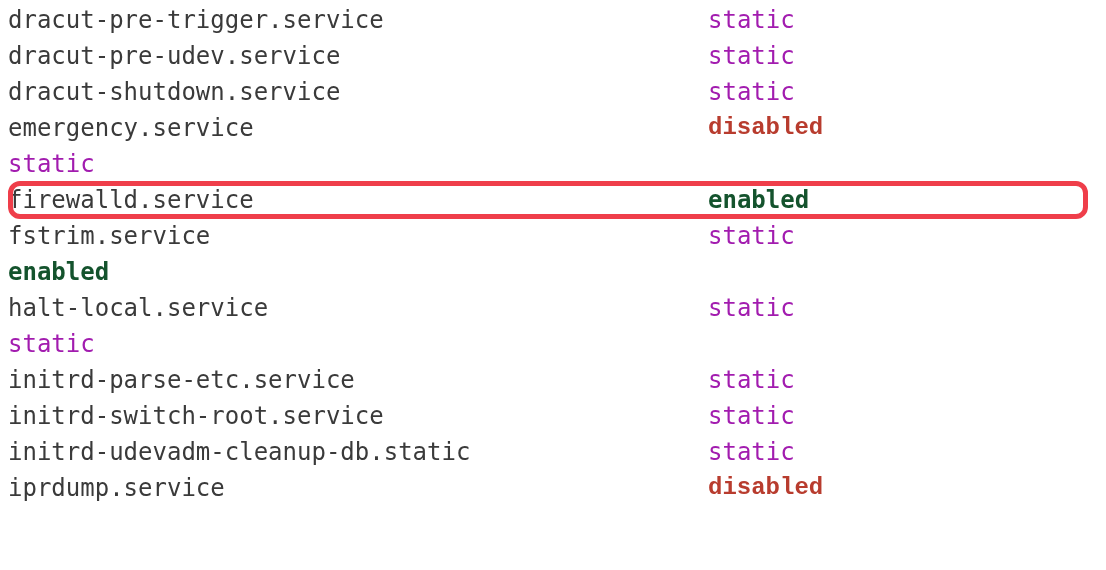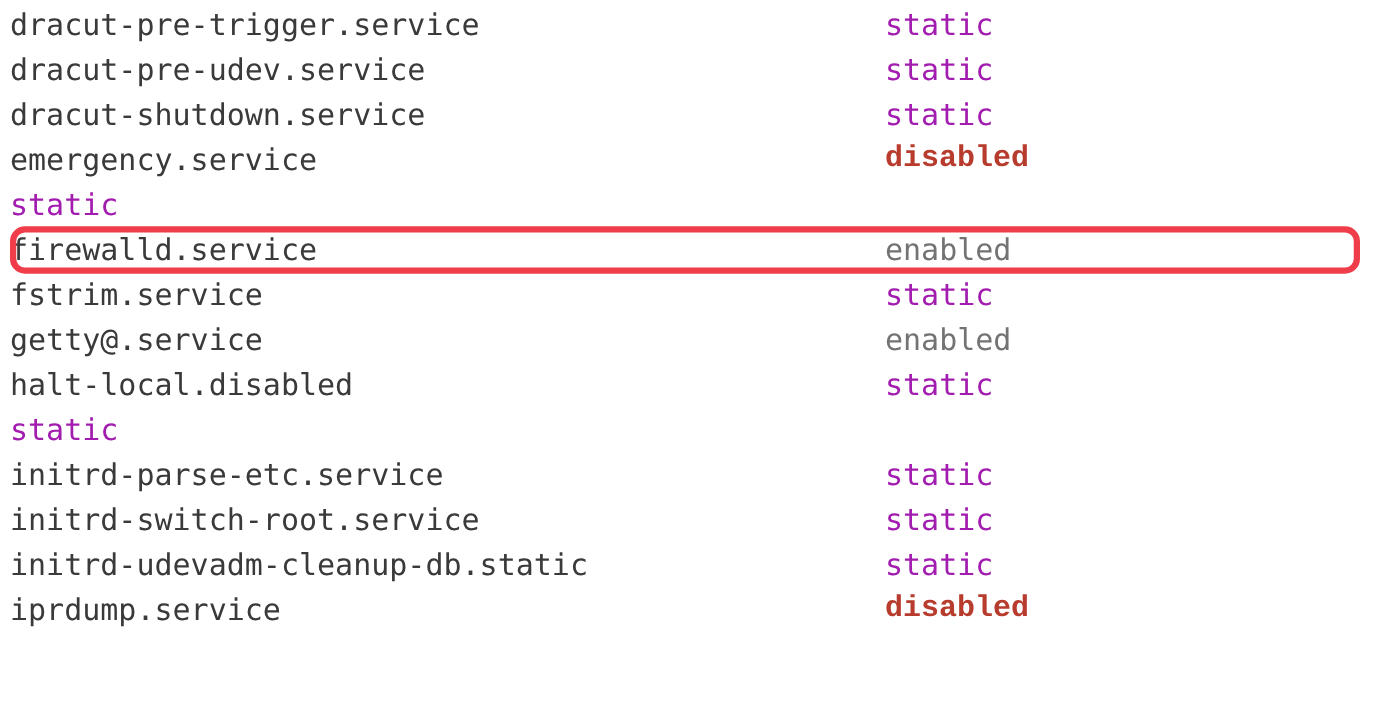--- a/index.html
+++ b/index.html
@@ -23,22 +23,22 @@
       position: relative;
     }
     .service-name {
       width: 700px;
       flex-shrink: 0;
     }
     .status {
       color: #3a3a3a;
     }
     .status-enabled {
-      color: #737373;
-      font-weight: normal;
+      color: #14532d;
+      font-weight: bold;
     }
     .status-disabled {
       color: #b83c2e;
       font-weight: bold;
       font-family: Liberation Mono, monospace;
     }
     .status-static {
       color: #a21caf;
     }
     .highlight-box {
@@ -91,26 +91,25 @@
     <span class="service-name">firewalld.service</span>
     <span class="status status-enabled">enabled</span>
   </div>
 
   <div class="row">
     <span class="service-name">fstrim.service</span>
     <span class="status status-static">static</span>
   </div>
 
   <div class="row">
-    <span class="service-name">getty@.service</span>
     <span class="status status-enabled">enabled</span>
   </div>
 
   <div class="row">
-    <span class="service-name">halt-local.disabled</span>
+    <span class="service-name">halt-local.service</span>
     <span class="status status-static">static</span>
   </div>
 
   <div class="row">
     <span class="status status-static">static</span>
   </div>
 
   <div class="row">
     <span class="service-name">initrd-parse-etc.service</span>
     <span class="status status-static">static</span>

